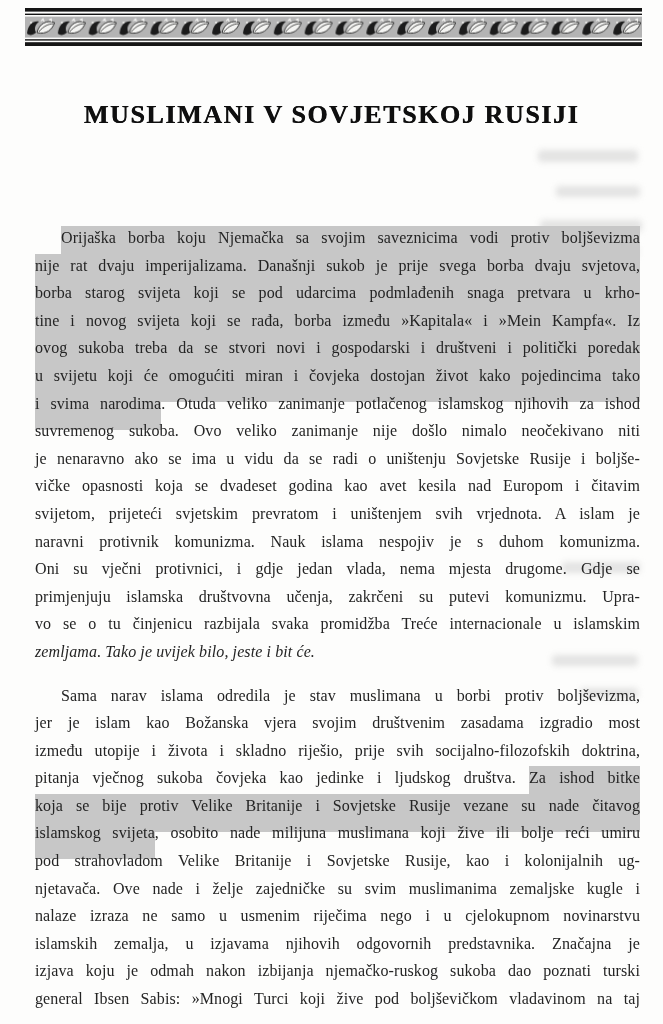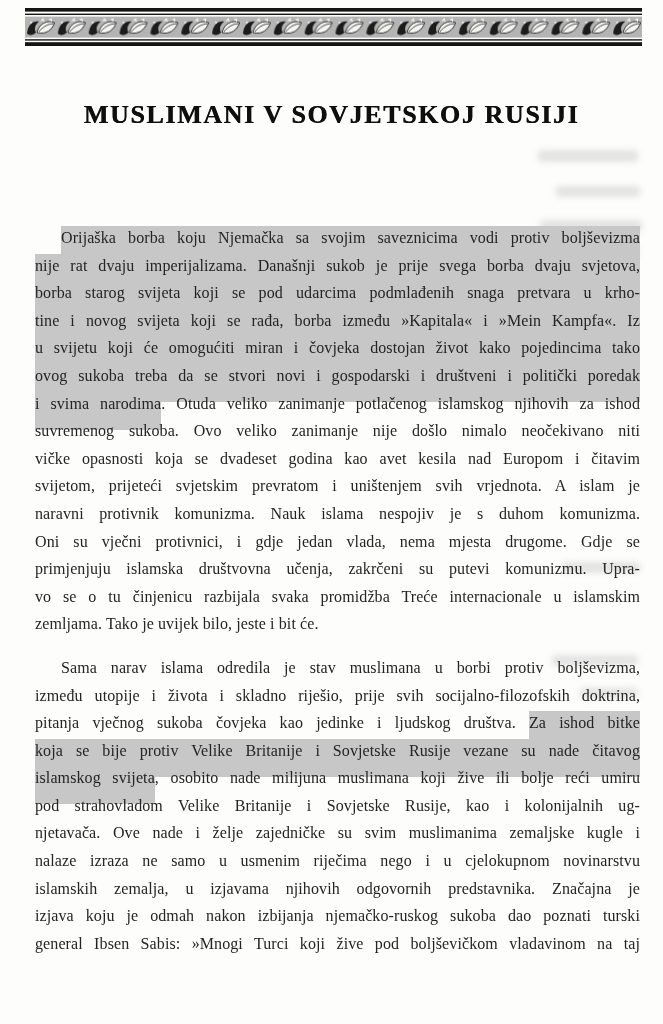--- a/index.html
+++ b/index.html
@@ -12,21 +12,21 @@
     position:absolute;top:100px;left:0;width:100%;margin:0;text-align:center;
     font-family:"Liberation Serif",serif;font-size:26px;font-weight:700;
     letter-spacing:1.6px;color:#0f0f0f;text-shadow:0.4px 0 0 #0f0f0f;
   }
   .article-body{
     position:absolute;left:35px;top:224px;width:605px;
     font-size:16px;line-height:27.6px;color:#242424;letter-spacing:0.1px;
   }
   .para + .para{margin-top:16px;}
   .line{text-align:justify;text-align-last:justify;height:27.6px;white-space:normal;}
-  .line.noj{text-align-last:left;}
+  .line.noj{text-align-last:left;font-style:italic;}
   .line.indent{text-indent:26px;}
   .hl{background:var(--hl,#c7c7c7);padding:3px 0 18px;}
   .ghost{position:absolute;background:#c9c9c9;filter:blur(3px);opacity:.5;border-radius:3px;}
 </style>
 </head>
 <body>
 
 <div class="page">
 
   <div class="border-wrap">
@@ -58,34 +58,36 @@
   <div class="ghost" style="left:562px;top:562px;width:78px;height:11px"></div>
   <div class="ghost" style="left:552px;top:655px;width:86px;height:11px"></div>
   <div class="ghost" style="left:580px;top:688px;width:58px;height:10px"></div>
 
   <div class="article-body">
       <div class="para">
         <div class="line indent"><span class="hl">Orijaška borba koju Njemačka sa svojim saveznicima vodi protiv boljševizma</span></div>
         <div class="line"><span class="hl">nije rat dvaju imperijalizama. Današnji sukob je prije svega borba dvaju svjetova,</span></div>
         <div class="line"><span class="hl">borba starog svijeta koji se pod udarcima podmlađenih snaga pretvara u krho-</span></div>
         <div class="line"><span class="hl">tine i novog svijeta koji se rađa, borba između »Kapitala« i »Mein Kampfa«. Iz</span></div>
+        <div class="line"><span class="hl">ovog sukoba treba da se stvori novi i gospodarski i društveni i politički poredak</span></div>
         <div class="line"><span class="hl">u svijetu koji će omogućiti miran i čovjeka dostojan život kako pojedincima tako</span></div>
-        <div class="line"><span class="hl">ovog sukoba treba da se stvori novi i gospodarski i društveni i politički poredak</span></div>
         <div class="line"><span class="hl">i svima narodima</span><span>. Otuda veliko zanimanje potlačenog islamskog njihovih za ishod</span></div>
         <div class="line"><span>suvremenog sukoba. Ovo veliko zanimanje nije došlo nimalo neočekivano niti</span></div>
+        <div class="line"><span>je nenaravno ako se ima u vidu da se radi o uništenju Sovjetske Rusije i boljše-</span></div>
         <div class="line"><span>vičke opasnosti koja se dvadeset godina kao avet kesila nad Europom i čitavim</span></div>
         <div class="line"><span>svijetom, prijeteći svjetskim prevratom i uništenjem svih vrjednota. A islam je</span></div>
         <div class="line"><span>naravni protivnik komunizma. Nauk islama nespojiv je s duhom komunizma.</span></div>
         <div class="line"><span>Oni su vječni protivnici, i gdje jedan vlada, nema mjesta drugome. Gdje se</span></div>
         <div class="line"><span>primjenjuju islamska društvovna učenja, zakrčeni su putevi komunizmu. Upra-</span></div>
         <div class="line"><span>vo se o tu činjenicu razbijala svaka promidžba Treće internacionale u islamskim</span></div>
         <div class="line noj"><span>zemljama. Tako je uvijek bilo, jeste i bit će.</span></div>
       </div>
       <div class="para">
         <div class="line indent"><span>Sama narav islama odredila je stav muslimana u borbi protiv boljševizma,</span></div>
+        <div class="line"><span>jer je islam kao Božanska vjera svojim društvenim zasadama izgradio most</span></div>
         <div class="line"><span>između utopije i života i skladno riješio, prije svih socijalno-filozofskih doktrina,</span></div>
         <div class="line"><span>pitanja vječnog sukoba čovjeka kao jedinke i ljudskog društva. </span><span class="hl">Za ishod bitke</span></div>
         <div class="line"><span class="hl">koja se bije protiv Velike Britanije i Sovjetske Rusije vezane su nade čitavog</span></div>
         <div class="line"><span class="hl">islamskog svijeta</span><span>, osobito nade milijuna muslimana koji žive ili bolje reći umiru</span></div>
         <div class="line"><span>pod strahovladom Velike Britanije i Sovjetske Rusije, kao i kolonijalnih ug-</span></div>
         <div class="line"><span>njetavača. Ove nade i želje zajedničke su svim muslimanima zemaljske kugle i</span></div>
         <div class="line"><span>nalaze izraza ne samo u usmenim riječima nego i u cjelokupnom novinarstvu</span></div>
         <div class="line"><span>islamskih zemalja, u izjavama njihovih odgovornih predstavnika. Značajna je</span></div>
         <div class="line"><span>izjava koju je odmah nakon izbijanja njemačko-ruskog sukoba dao poznati turski</span></div>
         <div class="line"><span>general Ibsen Sabis: »Mnogi Turci koji žive pod boljševičkom vladavinom na taj</span></div>

